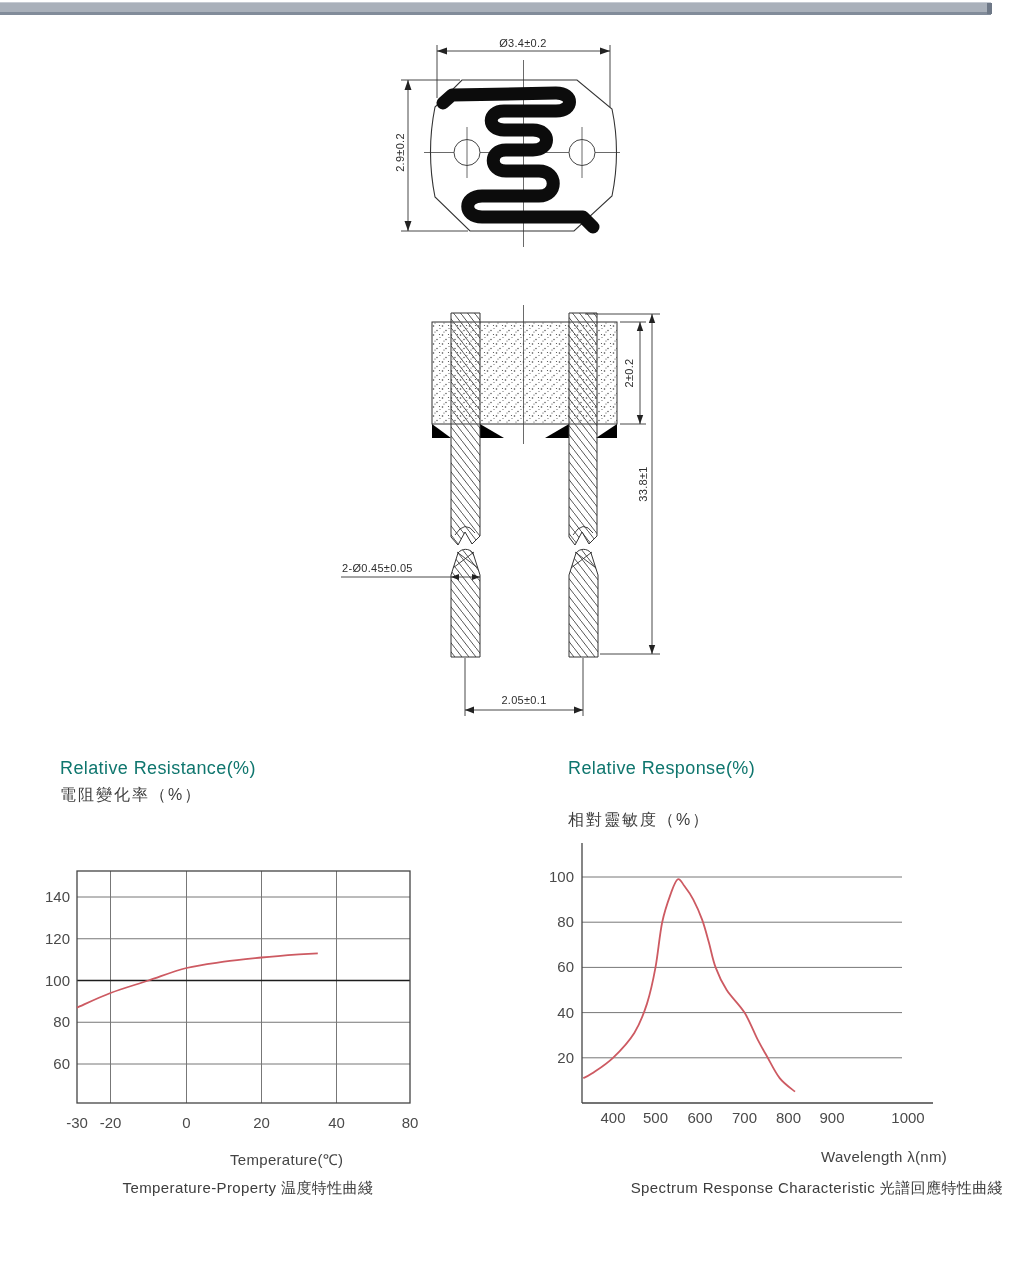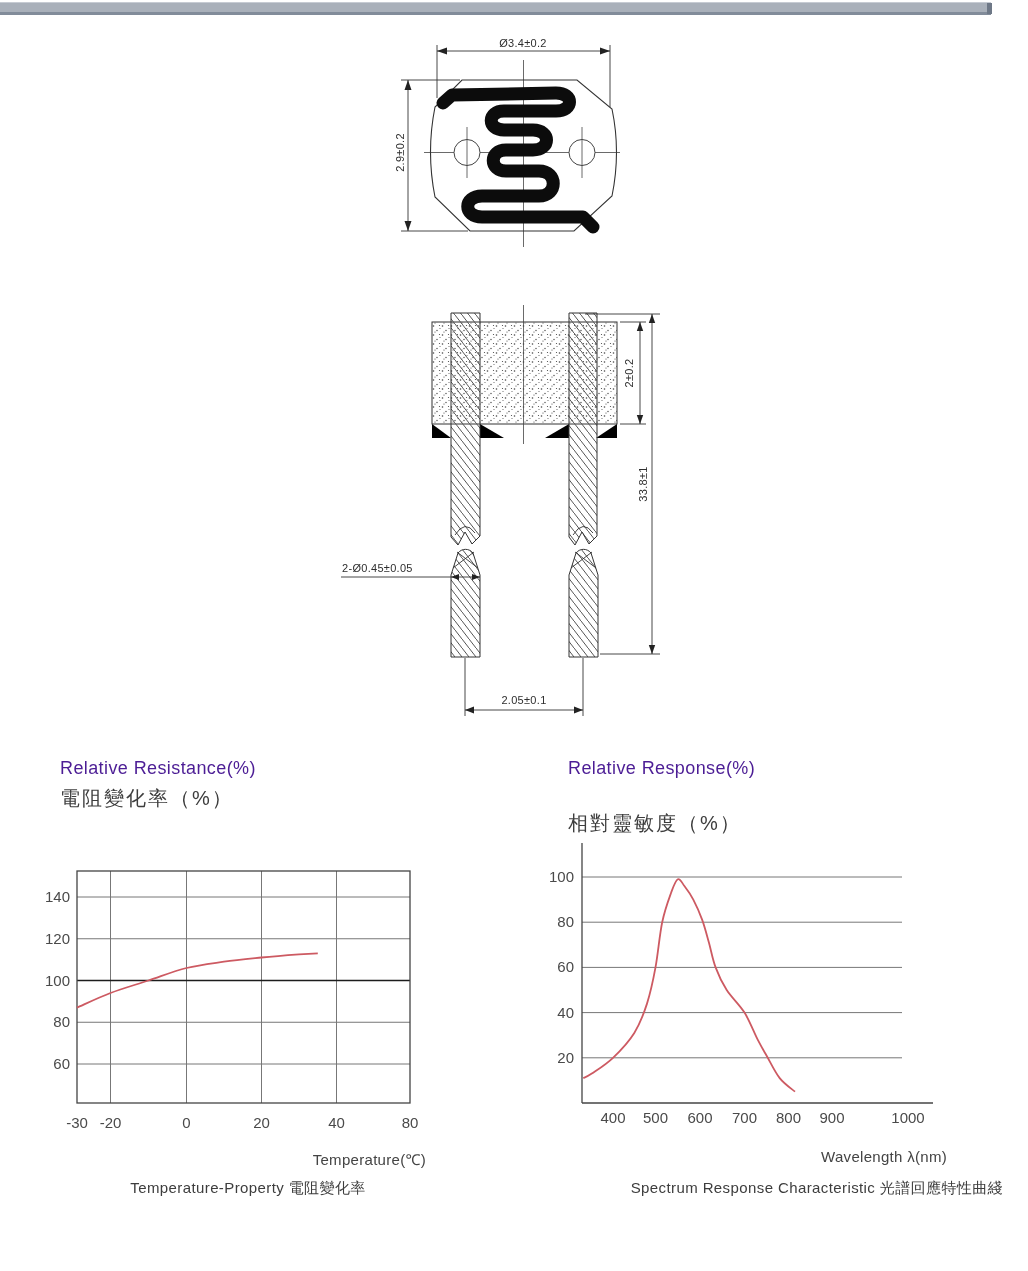--- a/index.html
+++ b/index.html
@@ -1,22 +1,22 @@
 <!DOCTYPE html>
 <html><head>
 <meta charset="utf-8">
 <style>
   html,body{margin:0;padding:0;background:#ffffff;}
   body{width:1028px;height:1271px;position:relative;font-family:"Liberation Sans",sans-serif;overflow:hidden;}
   .abs{position:absolute;}
   #top-bar{left:0;top:2px;width:991px;height:9px;background:#a9b0ba;border-top:1px solid #c6cbd3;border-bottom:3px solid #828c9a;}
   #top-bar-nub{left:987px;top:3px;width:5px;height:11px;background:#6e7887;}
   svg{position:absolute;left:0;top:0;}
-  .title-en{font-size:18px;color:#4c1d95;letter-spacing:0.4px;}
-  .title-zh{font-size:20px;color:#3d3d3d;letter-spacing:2px;margin-top:3px;}
+  .title-en{font-size:18px;color:#0f766e;letter-spacing:0.4px;}
+  .title-zh{font-size:16px;color:#3d3d3d;letter-spacing:2px;margin-top:3px;}
   .axis-label{font-size:15px;color:#444;letter-spacing:0.3px;}
   .caption{font-size:15px;color:#3d3d3d;letter-spacing:0.4px;}
   text{font-family:"Liberation Sans",sans-serif;}
   .dim{font-size:11px;fill:#2e2e2e;letter-spacing:0.3px;}
   .tick{font-size:15px;fill:#4a4a4a;}
   .thin{stroke:#333;stroke-width:0.9;fill:none;}
   .cline{stroke:#444;stroke-width:0.8;fill:none;}
   .arrow{fill:#222;stroke:none;}
 </style>
 </head>
@@ -174,17 +174,17 @@
       </g>
   </g>
 </svg>
 
 <div class="abs title-en" style="left:60px;top:758px;">Relative Resistance(%)</div>
 <div class="abs title-zh" style="left:60px;top:782px;">電阻變化率（%）</div>
 
 <div class="abs title-en" style="left:568px;top:758px;text-align:center;">Relative Response(%)</div>
 <div class="abs title-zh" style="left:568px;top:782px;margin-top:28px;">相對靈敏度（%）</div>
 
-<div class="abs axis-label" style="left:230px;top:1149px;width:196px;text-align:right;">Temperature(℃)</div>
+<div class="abs axis-label" style="left:230px;top:1149px;width:196px;text-align:left;">Temperature(℃)</div>
 <div class="abs axis-label" style="left:787px;top:1148px;width:160px;text-align:right;">Wavelength λ(nm)</div>
 
-<div class="abs caption" style="left:75px;top:1179px;width:346px;text-align:center;">Temperature-Property 電阻變化率</div>
+<div class="abs caption" style="left:75px;top:1179px;width:346px;text-align:center;">Temperature-Property 温度特性曲綫</div>
 <div class="abs caption" style="left:540px;top:1179px;width:463px;text-align:right;">Spectrum Response Characteristic 光譜回應特性曲綫</div>
 
 </body></html>

